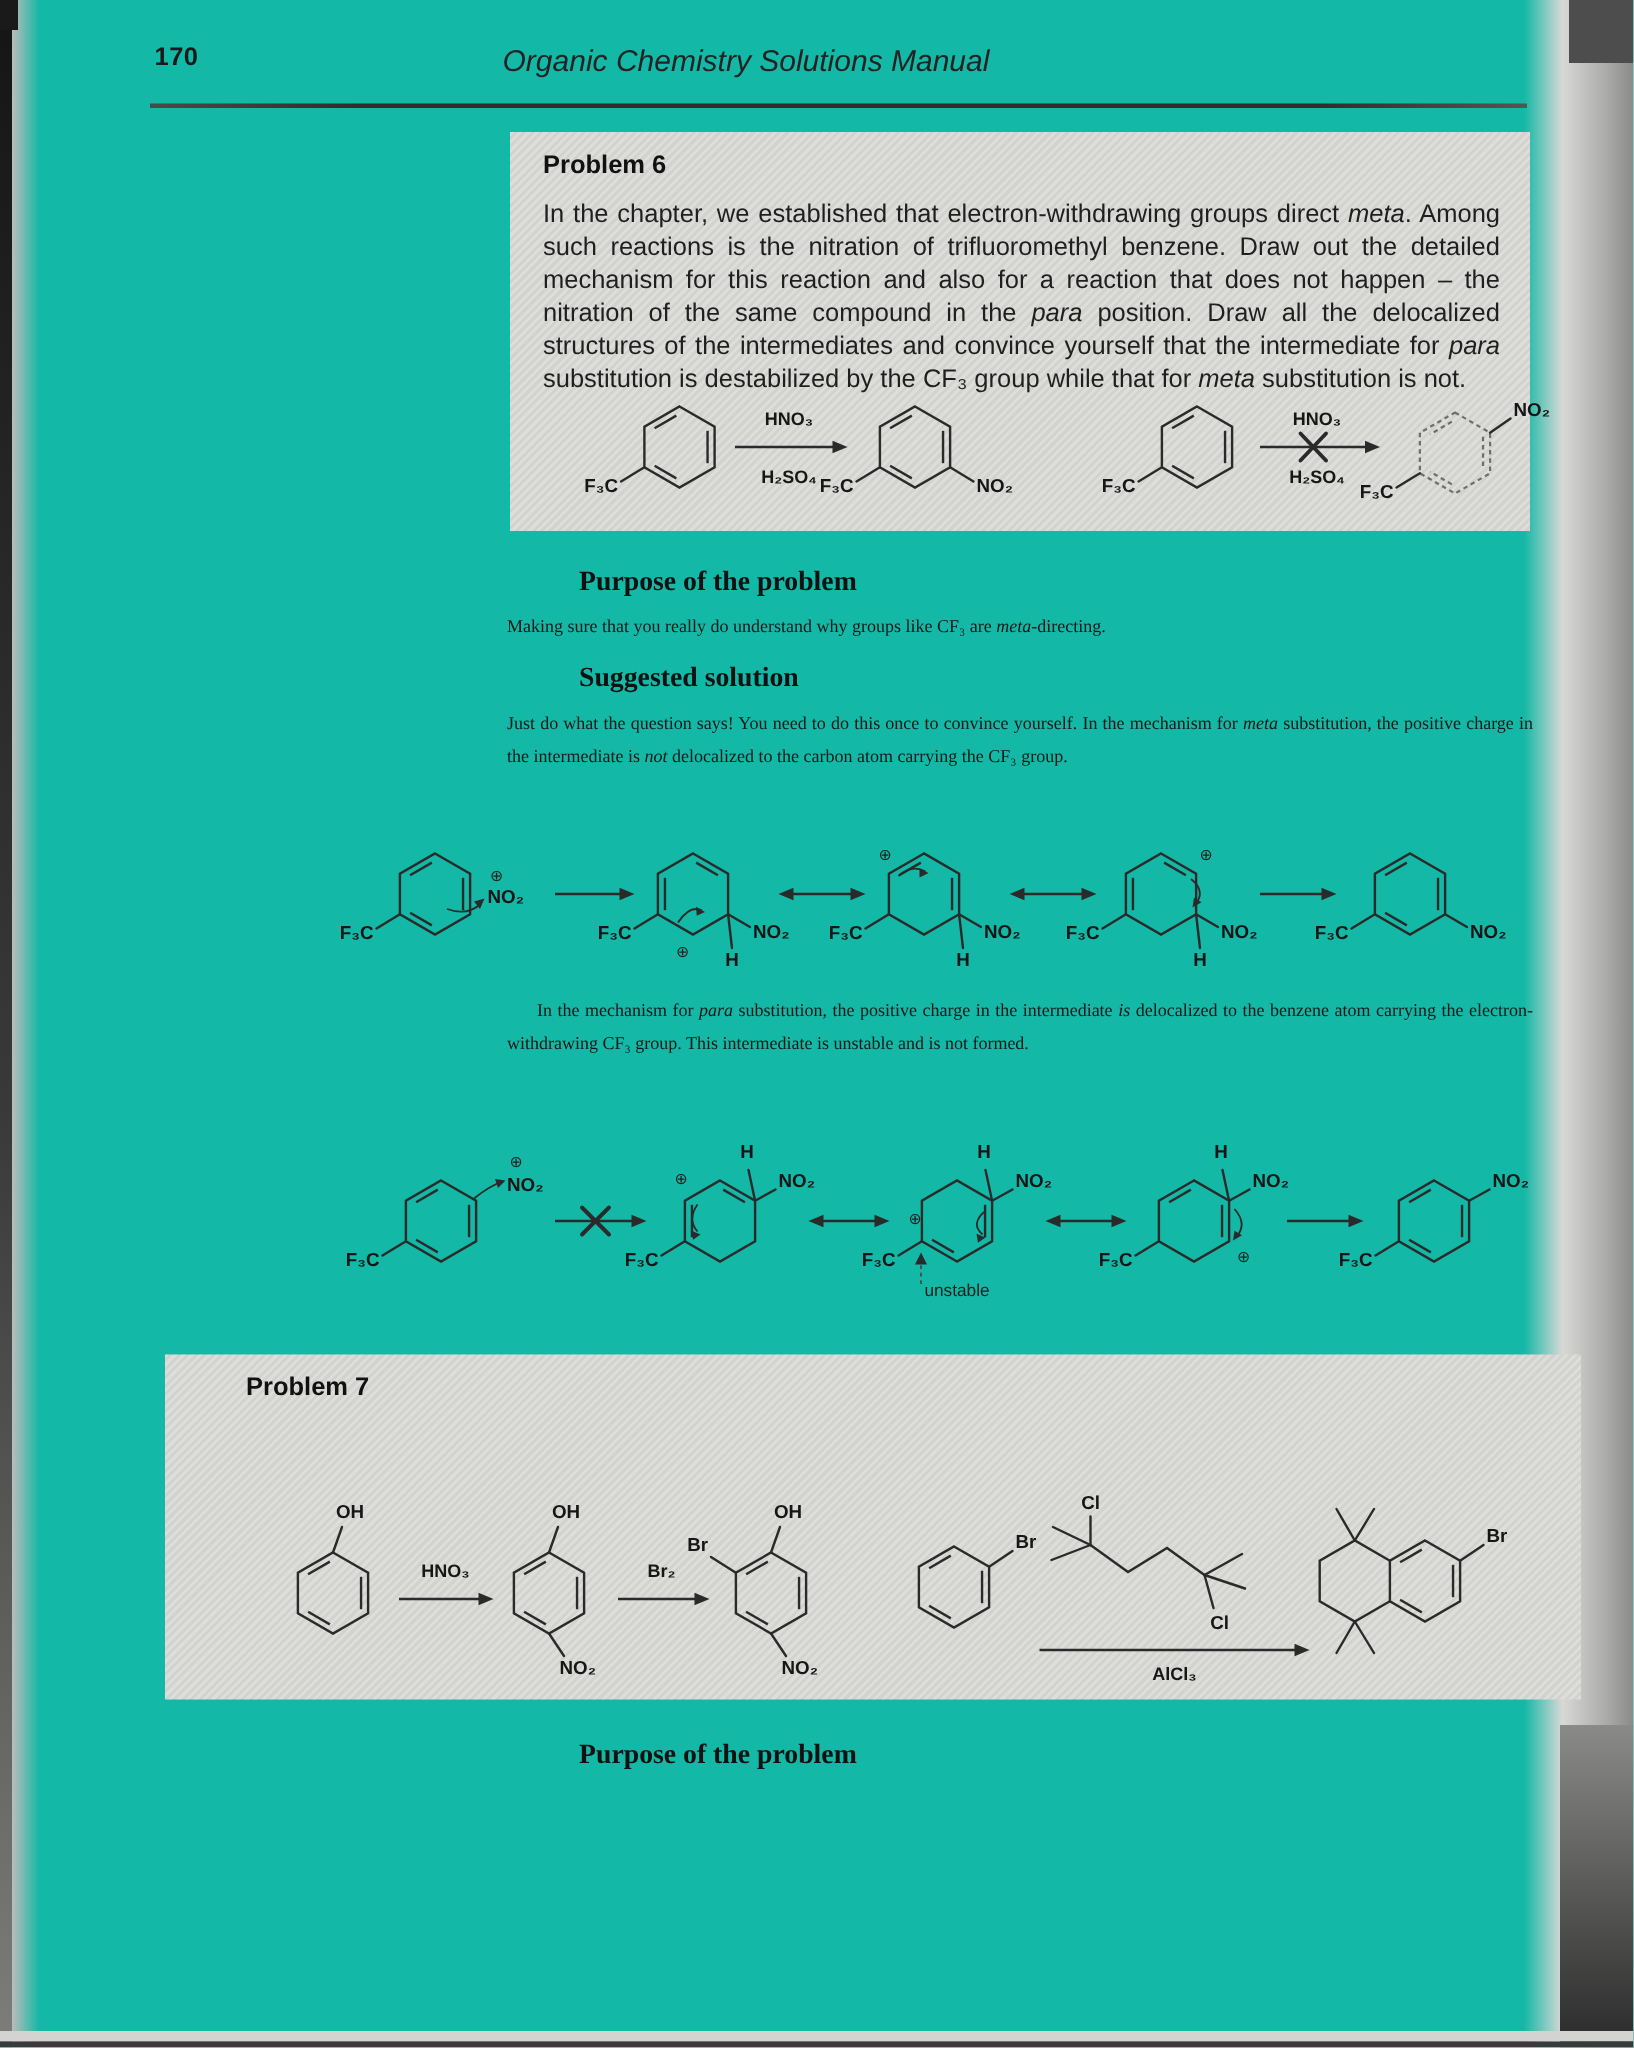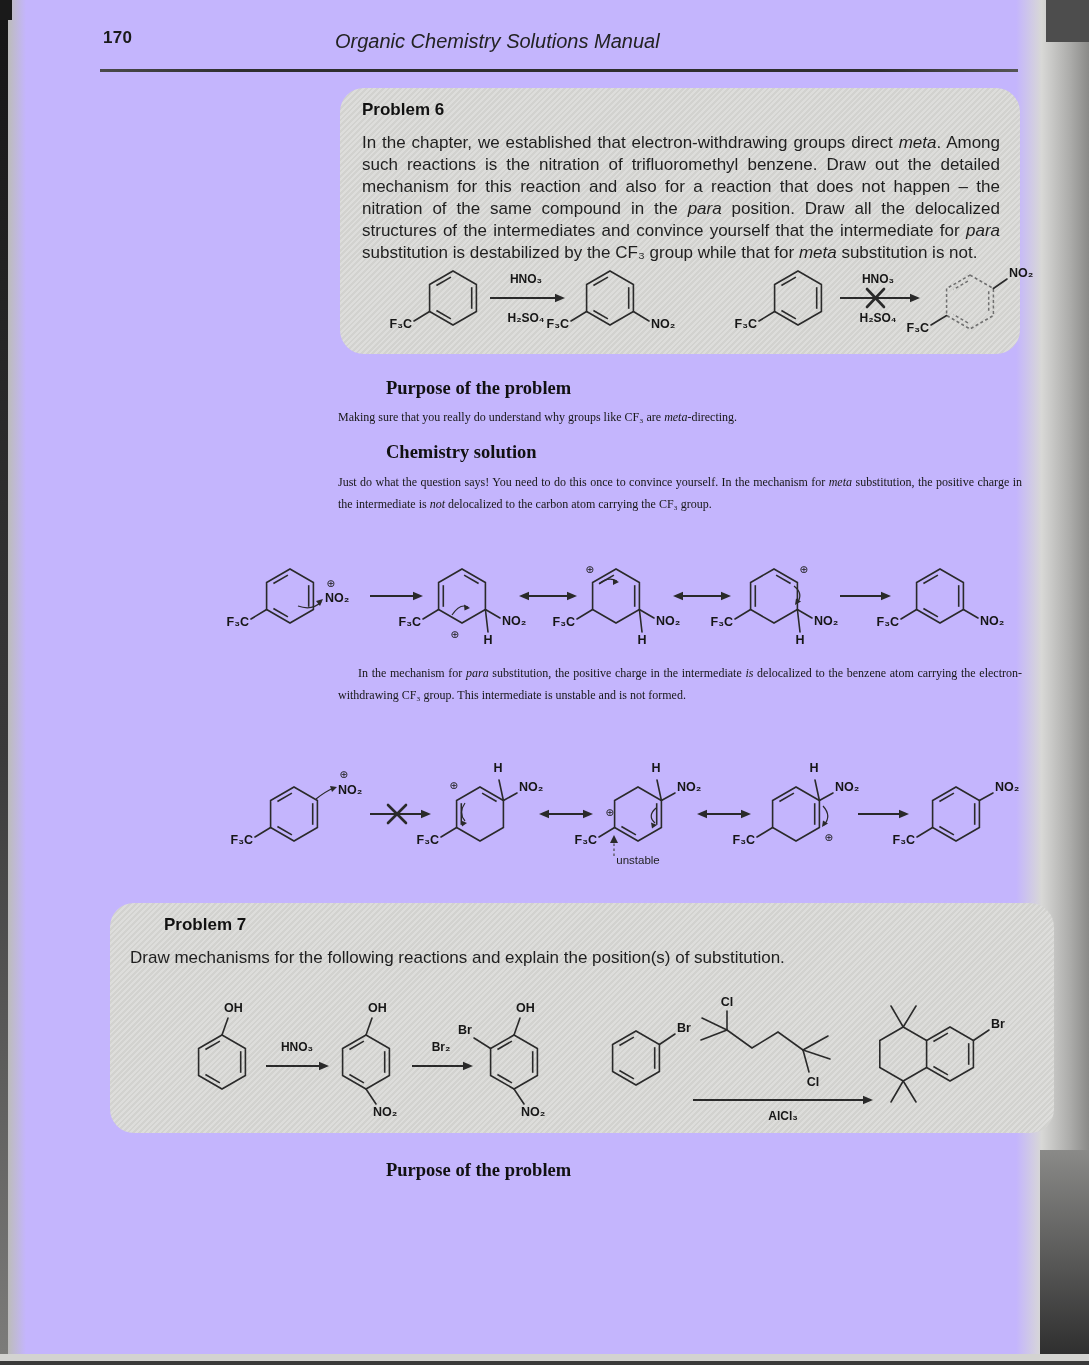--- a/index.html
+++ b/index.html
@@ -1,36 +1,36 @@
 <!DOCTYPE html>
 <html><head>
 <meta charset="utf-8">
 <style>
   html,body{margin:0;padding:0;background:#e9e9e7;}
-  #page{position:relative;width:1089px;height:1365px;background:#c4b5fd;overflow:hidden;
+  #page{position:relative;width:1089px;height:1365px;background:#14b8a6;overflow:hidden;
         font-family:"Liberation Sans",sans-serif;color:#1a1a1a;}
   
   .edge{position:absolute;}
   #edge-left{left:0;top:0;width:8px;height:1365px;background:linear-gradient(to bottom,#151515 0%,#3a3a3a 55%,#7d7d7b 100%);}
   #edge-left-soft{left:8px;top:0;width:18px;height:1365px;background:linear-gradient(to right,#bcbcba,rgba(250,250,248,0));}
   #edge-right{left:1016px;top:0;width:73px;height:1365px;background:linear-gradient(to right,rgba(250,250,248,0) 0%,#d8d8d6 35%,#ababa9 75%,#8a8a88 100%);}
   #edge-right-top{left:1046px;top:0;width:43px;height:42px;background:#4d4d4d;}
   #edge-right-bottom{left:1040px;top:1150px;width:49px;height:215px;background:linear-gradient(to bottom,#8a8a88,#2a2a2a);}
   #edge-bottom{left:0;top:1354px;width:1089px;height:7px;background:#d3d3d1;}
   #edge-bottom-line{left:0;top:1361px;width:1089px;height:4px;background:#3a3a3a;}
   #edge-top-mark{left:0;top:0;width:12px;height:20px;background:#1a1a1a;}
 
   
   .pagenum{position:absolute;left:103px;top:28px;font-weight:bold;font-size:17px;letter-spacing:.3px;}
   .booktitle{position:absolute;left:335px;top:30px;font-size:20px;color:#232323;font-style:italic;}
   .rule{position:absolute;left:100px;top:69px;width:918px;height:3px;background:linear-gradient(to right,#4a4a4a,#2e2e2e 15%,#2e2e2e 85%,#555);}
 
   
   .pbox{position:absolute;background:#d7d7d4;
-        background-image:repeating-linear-gradient(135deg,rgba(255,255,255,.16) 0 2px,rgba(0,0,0,.025) 2px 4px);border-radius:24px;}
+        background-image:repeating-linear-gradient(135deg,rgba(255,255,255,.16) 0 2px,rgba(0,0,0,.025) 2px 4px);}
   #p6box{left:340px;top:88px;width:680px;height:266px;}
   #p7box{left:110px;top:903px;width:910px;height:230px;padding-left:34px;}
   .pbox h2{margin:0;padding:12px 0 0 22px;font-size:17px;font-weight:bold;color:#111;}
   .pbox .ptext{position:absolute;left:22px;top:44px;font-size:17px;line-height:22px;color:#1f1f1f;text-align:justify;}
   #p6box .ptext{width:638px;}
   #p7box .ptext{width:700px;text-align:left;}
 
   
   .shead{position:absolute;font-family:"Liberation Serif",serif;font-weight:bold;font-size:18.5px;color:#111;margin-left:48px;}
   .sbody{position:absolute;font-family:Liberation Serif, serif;font-size:12px;line-height:22px;color:#171717;text-align:justify;}
@@ -128,21 +128,21 @@
       <line class="bond" x1="615.4" y1="36.5" x2="629" y2="27"></line>
       <text class="cl" x="631" y="25">NO₂</text>
       <line class="bond" x1="568.6" y1="63.5" x2="553" y2="73"></line>
       <text class="cl" x="551" y="80" text-anchor="end">F₃C</text>
     </g>
   </svg>
 
   <div class="shead" style="left:338px;top:378px">Purpose of the problem</div>
   <div class="sbody" style="left:338px;top:406px;width:684px;text-align:left"><span>Making sure that you really do understand why groups like CF₃ are </span><span class="it">meta</span><span>-directing.</span></div>
 
-  <div class="shead" style="left:338px;top:442px">Chemistry solution</div>
+  <div class="shead" style="left:338px;top:442px">Suggested solution</div>
   <div class="sbody" style="left:338px;top:471px;width:684px"><span>Just do what the question says! You need to do this once to convince yourself. In the mechanism for </span><span class="it">meta</span><span> substitution, the positive charge in the intermediate is </span><span class="it">not</span><span> delocalized to the carbon atom carrying the CF₃ group.</span></div>
 
   <svg class="scheme" style="left:228px;top:544px" width="800" height="108" viewBox="0 0 800 108">
     <g>
       <use class="ring" href="#benz" x="62" y="52"></use>
       <line class="bond" x1="38.6" y1="65.5" x2="23" y2="75"></line>
       <text class="cl" x="21" y="82" text-anchor="end">F₃C</text>
       <path class="curve" d="M70,62 Q84,67 93,58"></path>
         <path class="ah" d="M95,55 l-7,2 l4,5 z"></path>
       <text class="plus" x="103" y="43" text-anchor="middle">⊕</text>
@@ -292,21 +292,20 @@
       <use class="ring" href="#benz" x="728" y="62"></use>
       <line class="bond" x1="704.6" y1="75.5" x2="689" y2="85"></line>
       <text class="cl" x="687" y="92" text-anchor="end">F₃C</text>
       <line class="bond" x1="751.4" y1="48.5" x2="765" y2="41"></line>
       <text class="cl" x="767" y="39">NO₂</text>
     </g>
   </svg>
 
   <div class="pbox" id="p7box">
     <h2 style="padding-left:20px">Problem 7</h2>
-    <div class="ptext" style="left:20px">Draw mechanisms for the following reactions and explain the position(s) of substitution.</div>
   </div>
 
   <svg class="scheme" style="left:170px;top:982px" width="420" height="142" viewBox="0 0 420 142">
     <g>
       <use class="ring" href="#benz" x="52" y="80"></use>
       <line class="bond" x1="52" y1="53" x2="58" y2="36"></line>
       <text class="cl" x="54" y="30">OH</text>
     </g>
     <g>
       <line class="arr" x1="96" y1="84" x2="152" y2="84"></line>

